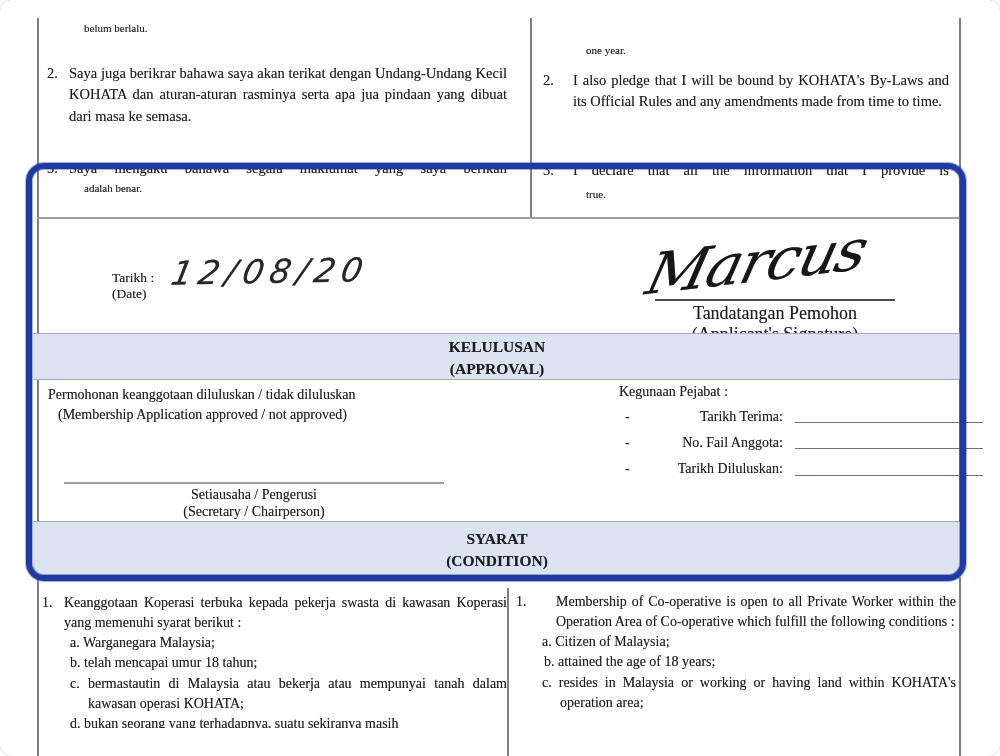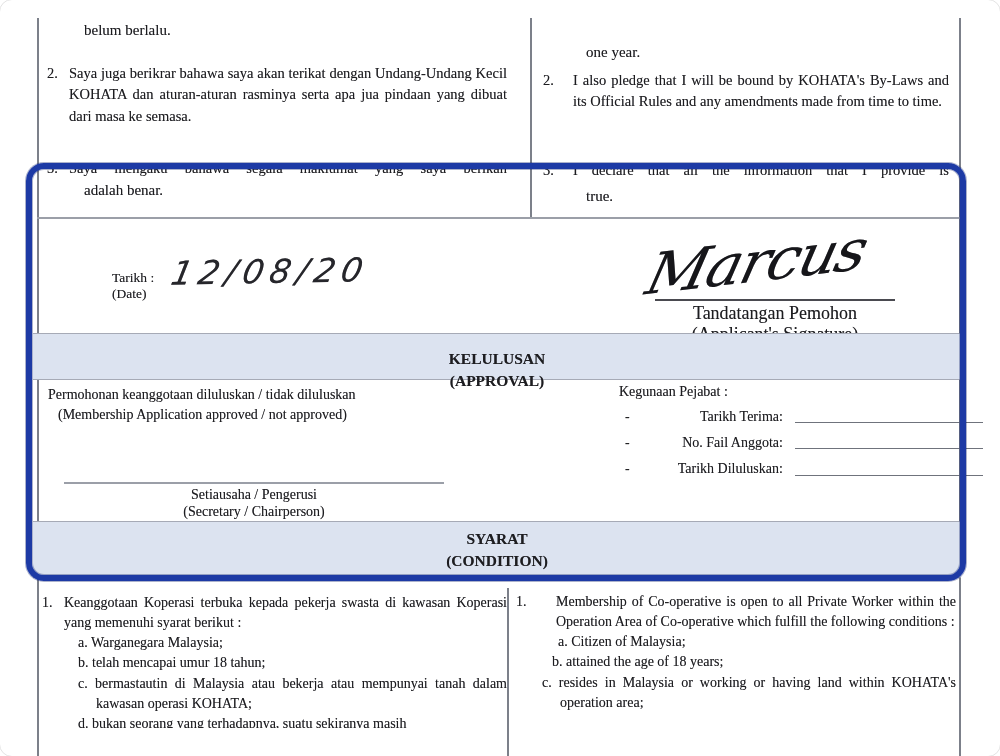--- a/index.html
+++ b/index.html
@@ -14,21 +14,21 @@
   
   .vl { position:absolute; width:2px; background:#7c808a; }
   .hl { position:absolute; height:2px; background:#9b9fa8; }
 
   
   .item { position:absolute; display:flex; font-size:14.5px; line-height:1.48; }
   .item .num { flex:none; }
   .item .txt { flex:1; text-align:justify; }
   .justify-last { text-align:justify; text-align-last:justify; }
 
-  .frag { position:absolute; font-size:15px; }
+  .frag { position:absolute; font-size:11px; }
 
   
   .date-label { position:absolute; font-size:13.5px; line-height:1.2; }
   .date-value {
     position:absolute; font-family:"DejaVu Sans",sans-serif; font-style:italic;
     font-size:33px; letter-spacing:6px; transform:skewX(-12deg) rotate(-1deg);
     color:#26262b; white-space:nowrap;
   }
   .sig-name {
     position:absolute; font-family:"DejaVu Serif",serif; font-style:italic;
@@ -53,21 +53,21 @@
   .o-bullet { flex:none; width:28px; padding-left:6px; }
   .o-label  { flex:none; width:126px;text-align:right; }
   .o-colon  { flex:none; width:14px; }
   .o-line   { flex:1; border-bottom:1.6px solid #6f737c; margin-bottom:3px; margin-left:2px; }
 
   
   .cond-col { position:absolute; font-size:14px; line-height:1.44; overflow:hidden; }
   .cond-item { display:flex; }
   .cond-item .num { flex:none; }
   .cond-item .txt { flex:1; text-align:justify; }
-  .sub { margin-left:36px; }
+  .sub { margin-left:28px; }
   .sub.hang { padding-left:18px; text-indent:-18px; text-align:justify; }
 
   
   .highlight-box {
     position:absolute; left:26px; top:163px; width:940px; height:418px;
     box-sizing:border-box; border:6px solid #1d3aa5; border-radius:18px;
     box-shadow:0 0 0 1px rgba(18,34,110,.35), inset 0 0 0 1px rgba(18,34,110,.35);
     pointer-events:none;
   }
 </style>
@@ -114,21 +114,21 @@
   </div>
   <div class="date-value" style="left:172px; top:252px;">12/08/20</div>
 
   <div class="sig-name" style="left:652px; top:228px;">Marcus</div>
   <div class="sig-line" style="left:655px; top:299px; width:240px;"></div>
   <div class="sig-caption" style="left:652px; top:303px; width:246px;">
     <div>Tandatangan Pemohon</div>
     <div>(Applicant's Signature)</div>
   </div>
 
-  <div class="band" style="left:33px; top:333px; width:928px; height:47px; padding-top:14px;">
+  <div class="band" style="left:33px; top:333px; width:928px; height:47px; padding-top:2px;">
     <div>KELULUSAN</div>
     <div>(APPROVAL)</div>
   </div>
 
   <div class="decision" style="left:48px; top:385px; width:478px;">
     <div class="l1">Permohonan keanggotaan diluluskan / tidak diluluskan</div>
     <div class="l2">(Membership Application approved / not approved)</div>
   </div>
 
   <div class="office" style="left:583px; top:384px; width:364px;">
@@ -173,20 +173,20 @@
     <div class="sub">b. telah mencapai umur 18 tahun;</div>
     <div class="sub hang">c. bermastautin di Malaysia atau bekerja atau mempunyai tanah dalam kawasan operasi KOHATA;</div>
     <div class="sub">d. bukan seorang yang terhadapnya, suatu sekiranya masih</div>
   </div>
 
   <div class="cond-col" style="left:516px; top:592px; width:440px; height:136px;">
     <div class="cond-item">
       <span class="num" style="width:40px;">1.</span>
       <span class="txt">Membership of Co-operative is open to all Private Worker within the Operation Area of Co-operative which fulfill the following conditions :</span>
     </div>
-    <div class="sub" style="margin-left:42px;">a. Citizen of Malaysia;</div>
+    <div class="sub" style="margin-left:26px;">a. Citizen of Malaysia;</div>
     <div class="sub" style="">b. attained the age of 18 years;</div>
     <div class="sub hang" style="margin-left:26px;">c. resides in Malaysia or working or having land within KOHATA's operation area;</div>
   </div>
 
   <div class="highlight-box"></div>
 
 </div>
 
 </body></html>

